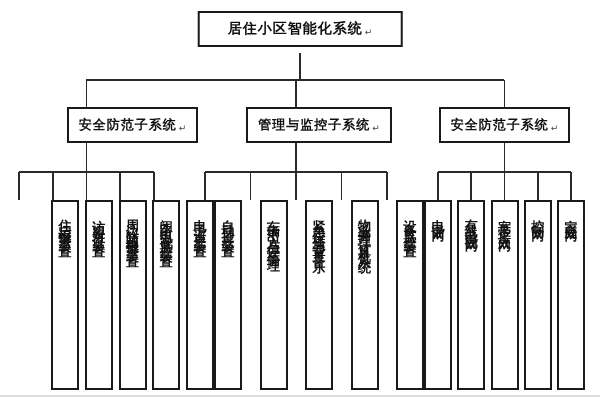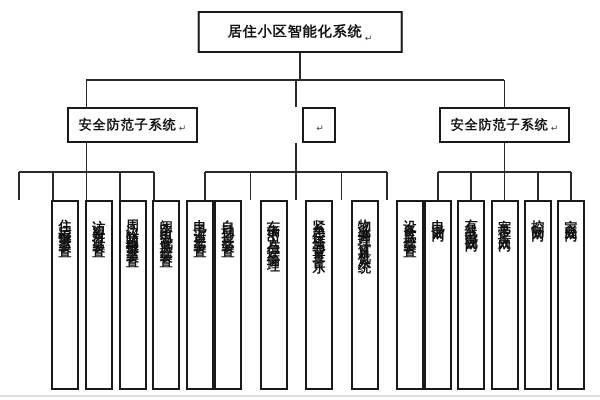--- a/index.html
+++ b/index.html
@@ -7,21 +7,21 @@
     position:relative;width:600px;height:400px;background:#fff;overflow:hidden;
     font-family:"Liberation Sans","DejaVu Sans",sans-serif;color:var(--text,#111);
   }
   #wires{position:absolute;left:0;top:0;width:600px;height:400px;z-index:0;}
   .box{
     box-sizing:border-box;border:2px solid var(--border,#1a1a1a);
     background:#fff;position:relative;z-index:1;
   }
   .root-box{
     position:absolute;top:11px;left:50%;transform:translateX(-50%);
-    height:42px;padding:0 28px;display:flex;align-items:center;justify-content:center;
+    height:36px;padding:0 28px;display:flex;align-items:center;justify-content:center;
     font-size:14px;font-weight:bold;letter-spacing:1px;white-space:nowrap;z-index:1;
   }
   .groups{
     position:absolute;top:107px;left:5px;right:15px;
     display:flex;justify-content:space-between;z-index:1;padding-left:46px;
   }
   .group{display:flex;flex-direction:column;align-items:center;}
   .group-box{
     height:36px;display:flex;align-items:center;justify-content:center;
     padding:0 10px;font-size:13px;font-weight:bold;letter-spacing:1px;white-space:nowrap;
@@ -99,20 +99,21 @@
           <div class="box leaf">
             <div class="vtext"><span>闭路电视监控装置</span><span class="mark">↵</span></div>
           </div>
           <div class="box leaf">
             <div class="vtext"><span>电子巡更装置</span><span class="mark">↵</span></div>
           </div>
         </div>
       </div>
       <div class="group">
         <div class="box group-box">
+          <span>管理与监控子系统</span>
           <span class="mark">↵</span>
         </div>
         <div class="leaf-row">
           <div class="box leaf">
             <div class="vtext"><span>自动抄表装置</span><span class="mark">↵</span></div>
           </div>
           <div class="box leaf">
             <div class="vtext"><span>车辆出入与停车管理</span><span class="mark">↵</span></div>
           </div>
           <div class="box leaf">

